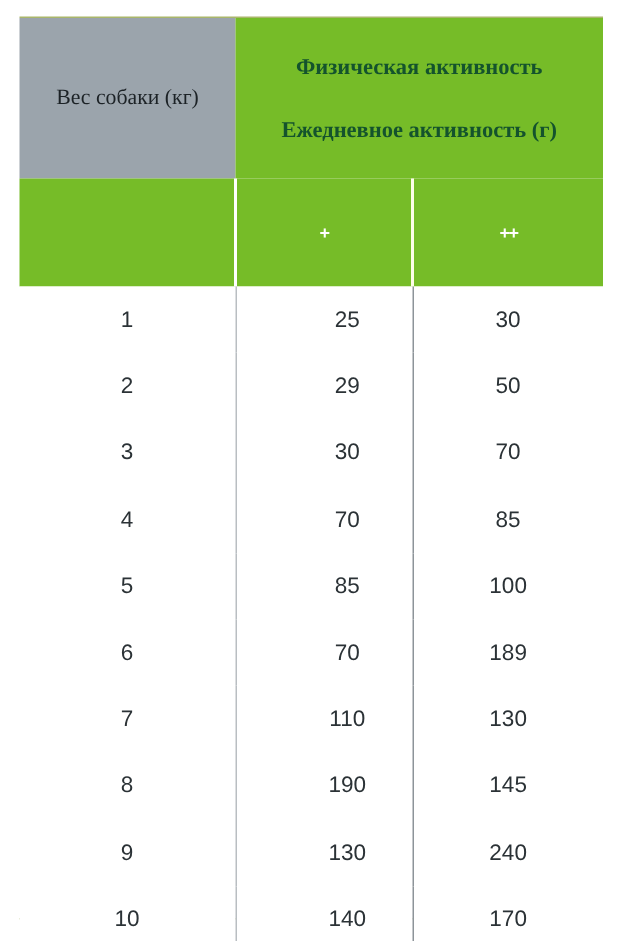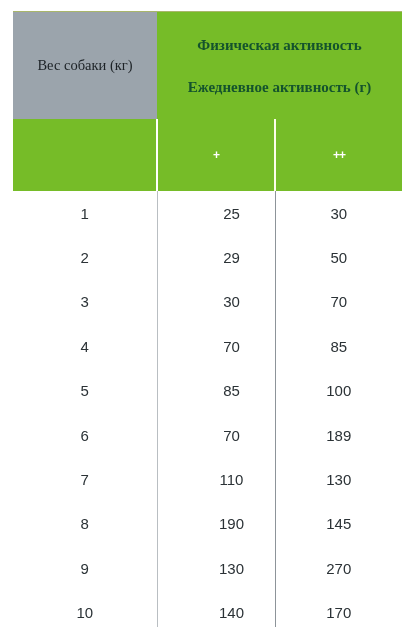--- a/index.html
+++ b/index.html
@@ -158,21 +158,21 @@
           <td class="col-v2">130</td>
         </tr>
         <tr class="data-row">
           <td class="col-weight">8</td>
           <td class="col-v1">190</td>
           <td class="col-v2">145</td>
         </tr>
         <tr class="data-row">
           <td class="col-weight">9</td>
           <td class="col-v1">130</td>
-          <td class="col-v2">270</td>
+          <td class="col-v2">240</td>
         </tr>
         <tr class="data-row">
           <td class="col-weight">10</td>
           <td class="col-v1">140</td>
           <td class="col-v2">170</td>
         </tr>
       </tbody>
   </table>
 </div>
 

